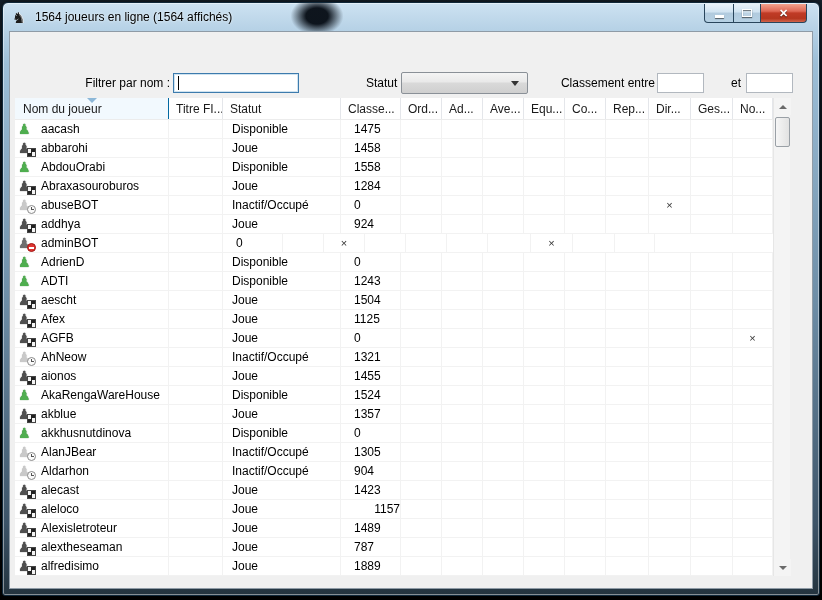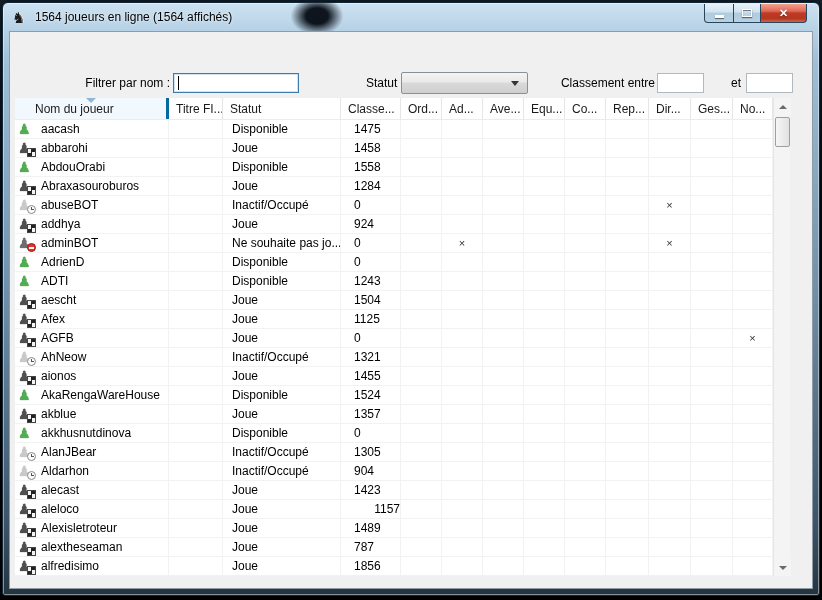--- a/index.html
+++ b/index.html
@@ -54,21 +54,21 @@
     background:linear-gradient(180deg,#f4f4f4 0,#e9e9e9 45%,#d9d9d9 50%,#cfcfcf 100%); }
   .combo .sel { position:absolute; left:6px; top:3px; }
   .combo .arrow { position:absolute; right:8px; top:8px; width:0; height:0;
     border-left:4px solid transparent; border-right:4px solid transparent; border-top:5px solid #333; }
 
   
   .table { position:absolute; left:5px; top:66px; width:758px; background:#fff; }
   .thead { display:flex; height:22px; background:#fff; border-bottom:1px solid #ececec; }
   .th { position:relative; border-right:1px solid #e4e6ea; padding:4px 2px 0 7px; color:#1a1a1a;
         white-space:nowrap; overflow:hidden; }
-  .th.sorted { background:#f2f9fe; border-right:3px solid #0369a1; padding-left:20px; }
+  .th.sorted { background:#f2f9fe; border-right:1px solid #0369a1; padding-left:8px; }
   .sortmark { position:absolute; top:0; left:50%; margin-left:-5px; width:0; height:0;
     border-left:5px solid transparent; border-right:5px solid transparent; border-top:5px solid #8db8d8; }
   .tr { display:flex; height:19px; border-bottom:1px solid #f2f2f2; background:#fff; }
   .td { border-right:1px solid #f2f2f2; white-space:nowrap; overflow:hidden; padding-top:2px; }
   .td.name { padding-left:2px; position:relative; }
   .td.name .pname { position:absolute; left:26px; top:2px; }
   .td.status { padding-left:9px; }
   .td.rating { padding-left:13px; }
   .td.flag { text-align:center; color:#333; font-size:11px; padding-top:3px; }
 
@@ -272,21 +272,20 @@
             <div class="td flag" style="width: 42px;"></div>
             <div class="td flag" style="width: 40px;"></div>
           </div>
 
   <div class="tr">
     <div class="td name" style="width: 154px;">
       <span class="picon refuse">♟<span class="badge no"></span></span>
       <span class="pname">adminBOT</span>
     </div>
     <div class="td titre" style="width: 54px;"></div>
-    <div class="td status" style="width: 118px;">Ne souhaite pas jo...</div>
     <div class="td rating" style="width: 60px;">0</div>
   <div class="td flag" style="width: 41px;"></div>
             <div class="td flag" style="width: 41px;">×</div>
             <div class="td flag" style="width: 41px;"></div>
             <div class="td flag" style="width: 41px;"></div>
             <div class="td flag" style="width: 41px;"></div>
             <div class="td flag" style="width: 43px;"></div>
             <div class="td flag" style="width: 42px;">×</div>
             <div class="td flag" style="width: 42px;"></div>
             <div class="td flag" style="width: 40px;"></div>
@@ -596,21 +595,21 @@
             <div class="td flag" style="width: 40px;"></div>
           </div>
 
   <div class="tr">
     <div class="td name" style="width: 154px;">
       <span class="picon playing">♟<span class="badge board"></span></span>
       <span class="pname">alfredisimo</span>
     </div>
     <div class="td titre" style="width: 54px;"></div>
     <div class="td status" style="width: 118px;">Joue</div>
-    <div class="td rating" style="width: 60px;">1856</div>
+    <div class="td rating" style="width: 60px;">1889</div>
   <div class="td flag" style="width: 41px;"></div>
             <div class="td flag" style="width: 41px;"></div>
             <div class="td flag" style="width: 41px;"></div>
             <div class="td flag" style="width: 41px;"></div>
             <div class="td flag" style="width: 41px;"></div>
             <div class="td flag" style="width: 43px;"></div>
             <div class="td flag" style="width: 42px;"></div>
             <div class="td flag" style="width: 42px;"></div>
             <div class="td flag" style="width: 40px;"></div>
           </div>

